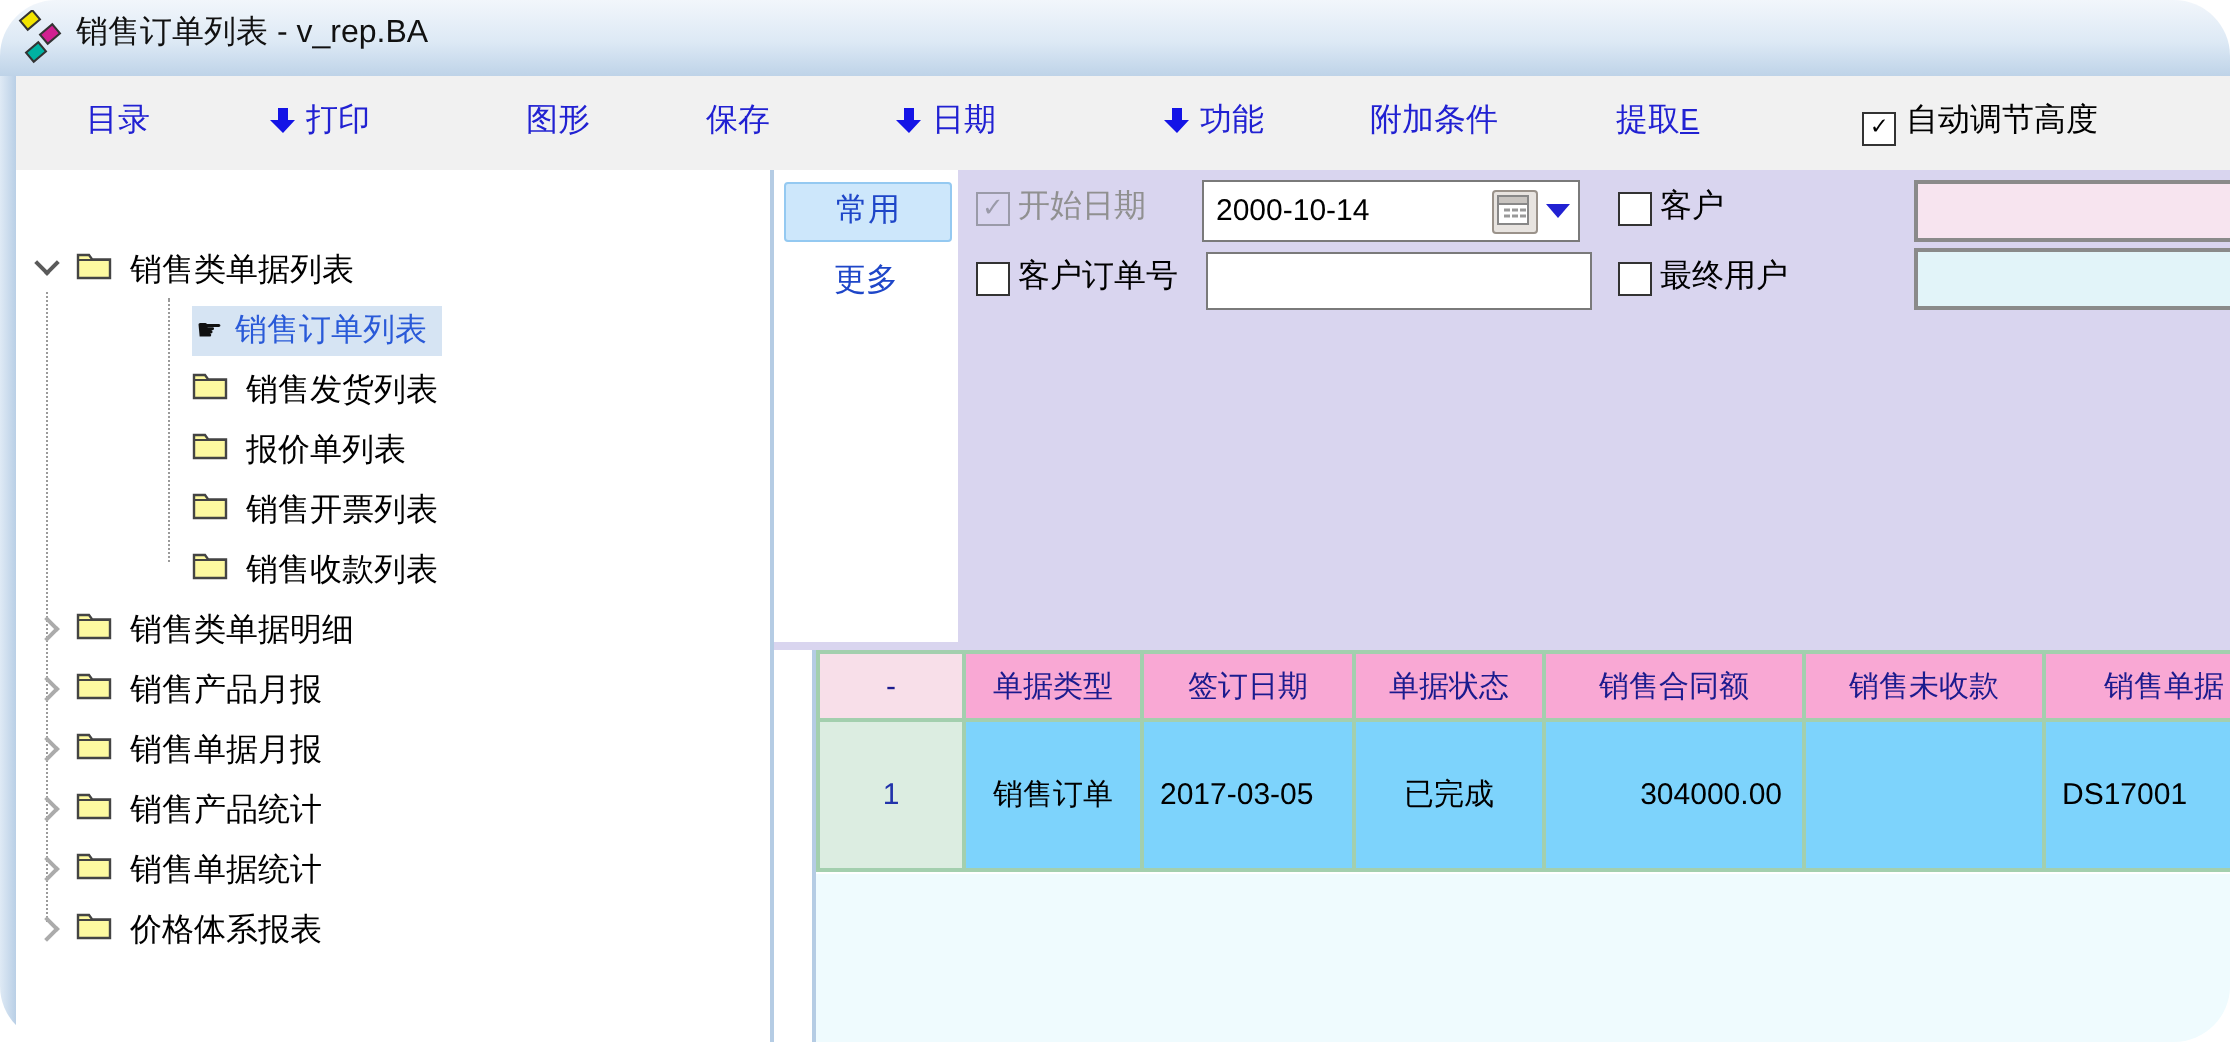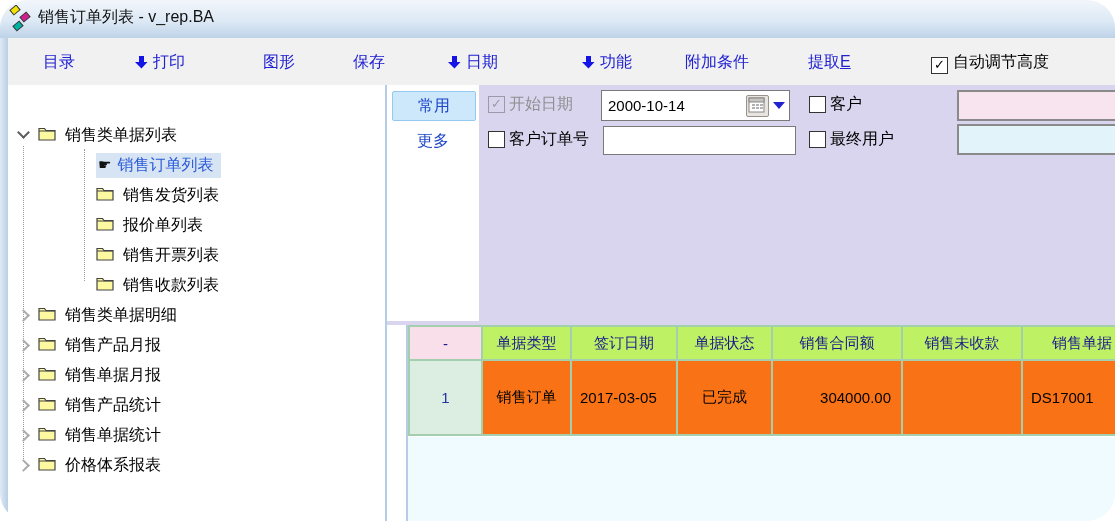--- a/index.html
+++ b/index.html
@@ -12,21 +12,21 @@
   .title-icon{position:absolute;left:8px;top:5px;width:24px;height:28px;}
   .title-text{position:absolute;left:38px;top:0;height:38px;line-height:34px;
               font-size:16px;color:#111;}
 
   
   .left-frame{position:absolute;left:0;top:38px;width:8px;bottom:0;
               background:linear-gradient(90deg,#dfeaf5,#b9cfe6);}
 
   
   .toolbar{position:absolute;left:8px;right:0;top:38px;height:47px;background:#f1f1f1;
-           border-bottom:1px solid #cfdae8;}
+           border-bottom:1px solid #cfdae8;font-family:Liberation Mono, monospace;}
   .tb-item{position:absolute;top:0;height:47px;line-height:47px;font-size:16px;
            color:#2121d2;cursor:default;white-space:nowrap;}
   .tb-item .arr{display:inline-block;vertical-align:-2px;margin-right:5px;}
   .tb-check{position:absolute;top:0;height:47px;line-height:47px;font-size:16px;color:#000;}
   .u{text-decoration:underline;}
 
   
   .content{position:absolute;left:8px;right:0;top:85px;bottom:0;background:#fff;}
 
   
@@ -73,23 +73,23 @@
   .text-input{position:absolute;left:216px;top:41px;width:183px;height:27px;background:#fff;
               border:1px solid #7a7a7a;font-size:15px;padding:0 4px;font-family:inherit;}
   .combo{position:absolute;left:570px;width:166px;height:27px;border:2px solid #8a8a8a;overflow:hidden;}
   .combo.pink{top:5px;background:#f7e4ef;}
   .combo.cyan{top:39px;background:#e2f4f9;}
 
   
   .grid-wrap{position:absolute;left:400px;right:0;top:240px;height:112px;overflow:hidden;}
   table.grid{border-collapse:collapse;table-layout:fixed;width:733px;}
   .grid td{border:2px solid #a3cfae;font-size:15px;overflow:hidden;white-space:nowrap;}
-  .grid .hrow td{height:30px;background:#bef264;color:#1b1b8e;text-align:center;}
+  .grid .hrow td{height:30px;background:#f9a8d4;color:#1b1b8e;text-align:center;}
   .grid .hrow td.c0{background:#f8dfe9;}
-  .grid .drow td{height:71px;background:#f97316;color:#000;text-align:center;}
+  .grid .drow td{height:71px;background:#7dd3fc;color:#000;text-align:center;}
   .grid .drow td.c0{background:#dcede1;color:#2233aa;}
   .grid td.num{text-align:right;padding-right:10px;}
   .grid td.lft{text-align:left;padding-left:8px;}
   .red{color:#f22718;}
 
   .below-grid{position:absolute;left:400px;right:0;top:352px;bottom:0;background:#effbfe;}
 </style>
 </head>
 <body>
 

